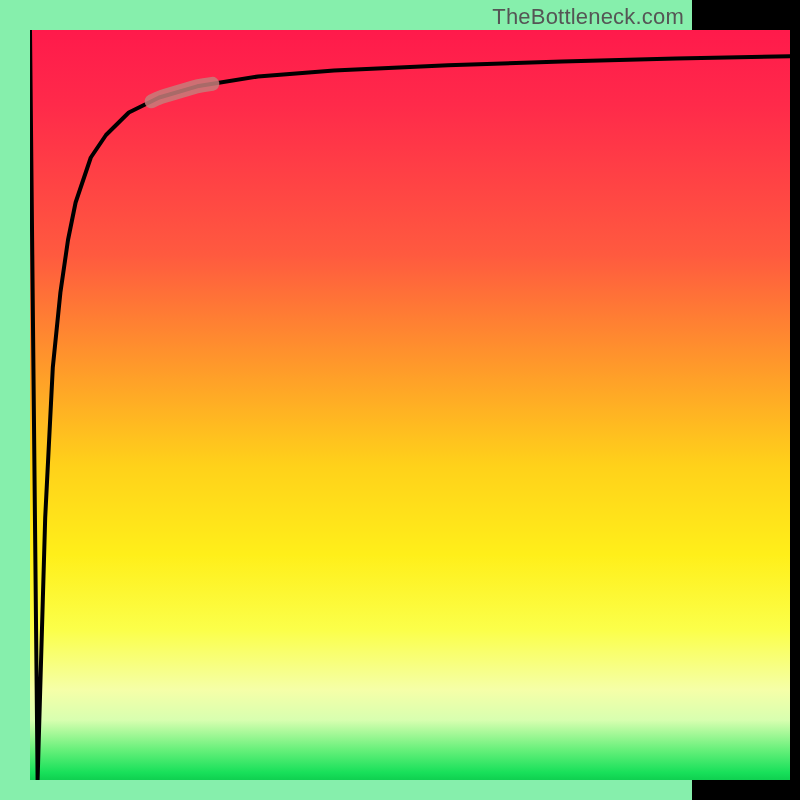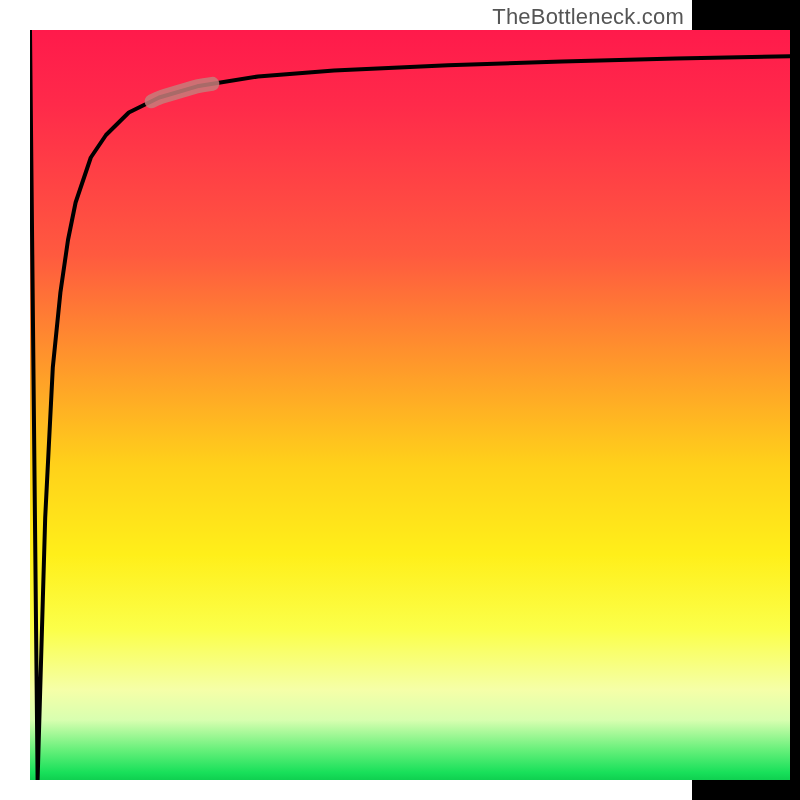--- a/index.html
+++ b/index.html
@@ -8,21 +8,21 @@
     width: 800px;
     height: 800px;
     background: #000;
     font-family: Arial, Helvetica, sans-serif;
     overflow: hidden;
   }
   .stage {
     position: relative;
     width: 692px;
     height: 800px;
-    background: #ffffff;
+    background: #86efac;
   }
   .watermark {
     position: absolute;
     top: 4px;
     right: 8px;
     color: #555;
     font-size: 22px;
     font-weight: 400;
     letter-spacing: 0.2px;
     user-select: none;

